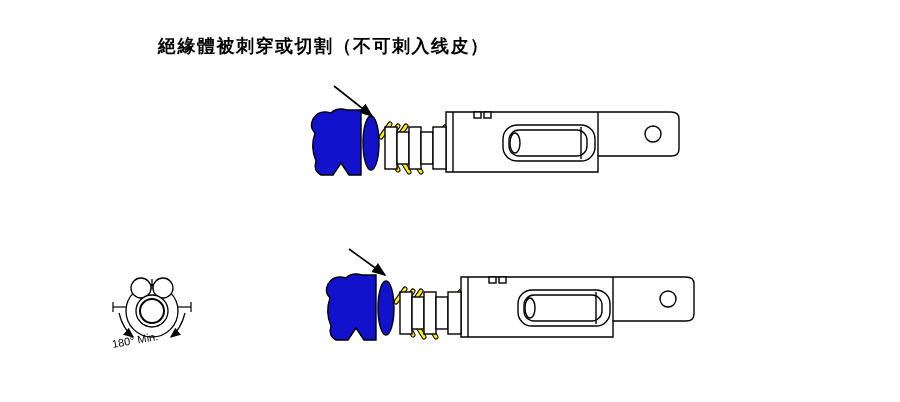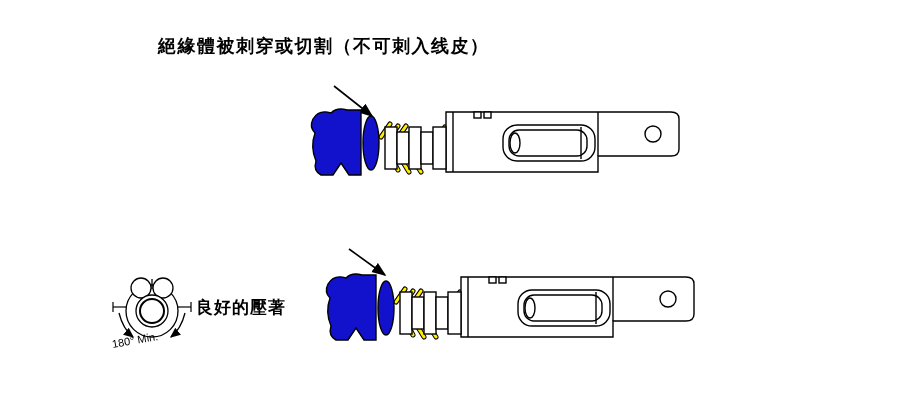--- a/index.html
+++ b/index.html
@@ -149,15 +149,14 @@
     </g>
 
     <g fill="none" stroke="#000" stroke-width="1.3">
       <path d="M24,58 Q28,74 38,82" marker-end="url(#ah3)"></path>
       <path d="M90,58 Q86,74 76,82" marker-end="url(#ah3)"></path>
     </g>
   </svg>
 
   <div class="angle-label">180° Min.</div>
 
-  <div class="good-crimp">良好的壓著</div>
 
 </div>
 
 </body></html>

